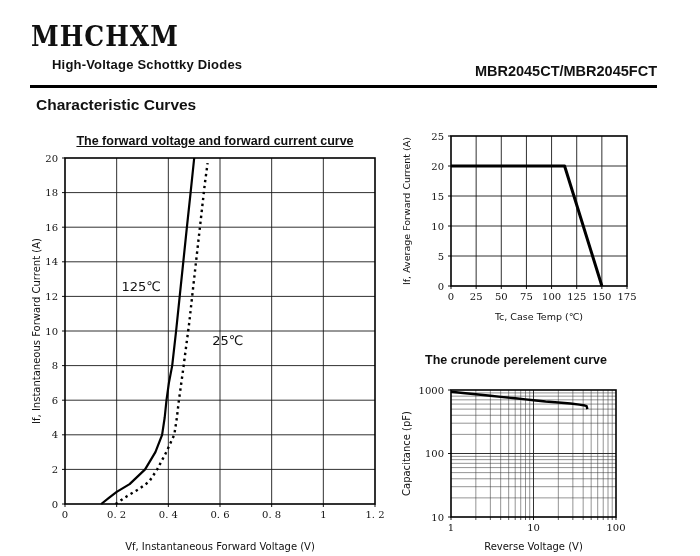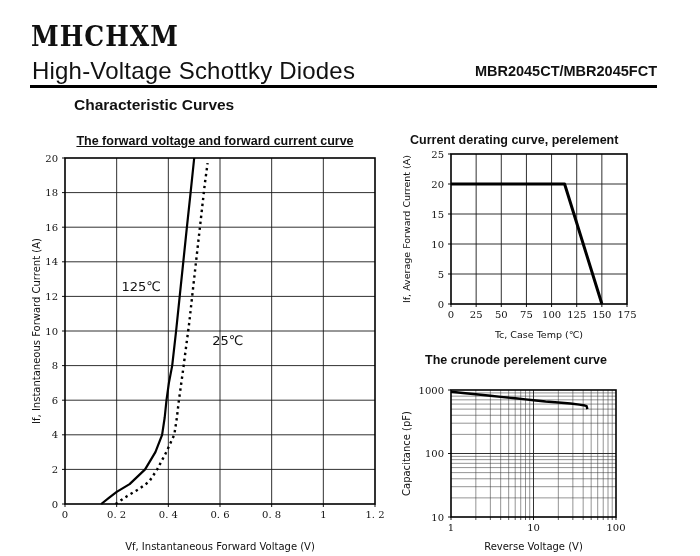--- a/index.html
+++ b/index.html
@@ -1,24 +1,24 @@
 <!DOCTYPE html>
 <html><head>
 <meta charset="utf-8">
 <style>
   html,body{margin:0;padding:0;background:#fff;}
   .page{position:relative;width:700px;height:556px;background:#ffffff;overflow:hidden;
         font-family:"Liberation Sans",sans-serif;color:#111;}
   .abs{position:absolute;}
   .logo{left:31px;top:20px;font-family:"DejaVu Serif",serif;font-weight:900;
         font-size:25px;letter-spacing:1px;transform:scaleY(1.12);transform-origin:left top;}
-  .doc-title{left:32px;top:57px;font-size:24px;font-weight:normal;letter-spacing:0.2px;}
+  .doc-title{left:52px;top:57px;font-size:13px;font-weight:bold;letter-spacing:0.2px;}
   .part-number{right:43px;top:63px;font-size:14.5px;font-weight:bold;margin-left:11px;}
   .header-rule{left:30px;top:85px;width:627px;height:2.5px;background:#000;}
-  .section-heading{left:36px;top:96px;font-size:15.5px;font-weight:bold;margin-left:38px;}
+  .section-heading{left:36px;top:96px;font-size:15.5px;font-weight:bold;}
   .chart{position:absolute;}
   .chart-title{font-size:12.5px;font-weight:bold;height:18px;line-height:16px;white-space:nowrap;}
   .chart0{left:30px;top:133px;width:362px;}
   .chart0 .chart-title{text-align:center;padding-left:8px;text-decoration:underline;}
   .chart1{left:400px;top:132px;width:290px;}
   .chart1 .chart-title{padding-left:10px;}
   .chart2{left:400px;top:352px;width:290px;}
   .chart2 .chart-title{padding-left:25px;}
   svg{display:block;}
 </style>
@@ -95,21 +95,20 @@
         <text x="111.20833333333333" y="140.21" text-anchor="middle" font-family="&quot;DejaVu Sans&quot;,&quot;Liberation Sans&quot;,sans-serif" font-size="13" fill="#111111">125℃</text>
         <text x="197.75" y="193.84" text-anchor="middle" font-family="&quot;DejaVu Sans&quot;,&quot;Liberation Sans&quot;,sans-serif" font-size="13" fill="#111111">25℃</text>
         <g font-family="&quot;DejaVu Sans&quot;,&quot;Liberation Sans&quot;,sans-serif" font-size="10" fill="#111111">
           <text x="190" y="399" text-anchor="middle">Vf, Instantaneous Forward Voltage (V)</text>
           <text text-anchor="middle" transform="translate(10,180) rotate(-90)">If, Instantaneous Forward Current (A)</text>
         </g>
       </svg>
   </div>
 
   <div class="chart chart1">
-    <div class="chart-title">Current derating curve, perelement</div>
     <svg width="290" height="194" viewBox="0 0 290 194">
         <g>
           <line x1="76.14285714285714" x2="76.14285714285714" y1="4" y2="154" stroke="#1a1a1a" stroke-width="0.9"></line>
           <line x1="101.28571428571428" x2="101.28571428571428" y1="4" y2="154" stroke="#1a1a1a" stroke-width="0.9"></line>
           <line x1="126.42857142857143" x2="126.42857142857143" y1="4" y2="154" stroke="#1a1a1a" stroke-width="0.9"></line>
           <line x1="151.57142857142856" x2="151.57142857142856" y1="4" y2="154" stroke="#1a1a1a" stroke-width="0.9"></line>
           <line x1="176.71428571428572" x2="176.71428571428572" y1="4" y2="154" stroke="#1a1a1a" stroke-width="0.9"></line>
           <line x1="201.85714285714286" x2="201.85714285714286" y1="4" y2="154" stroke="#1a1a1a" stroke-width="0.9"></line>
           <line y1="124" y2="124" x1="51" x2="227" stroke="#1a1a1a" stroke-width="0.9"></line>
           <line y1="94" y2="94" x1="51" x2="227" stroke="#1a1a1a" stroke-width="0.9"></line>

